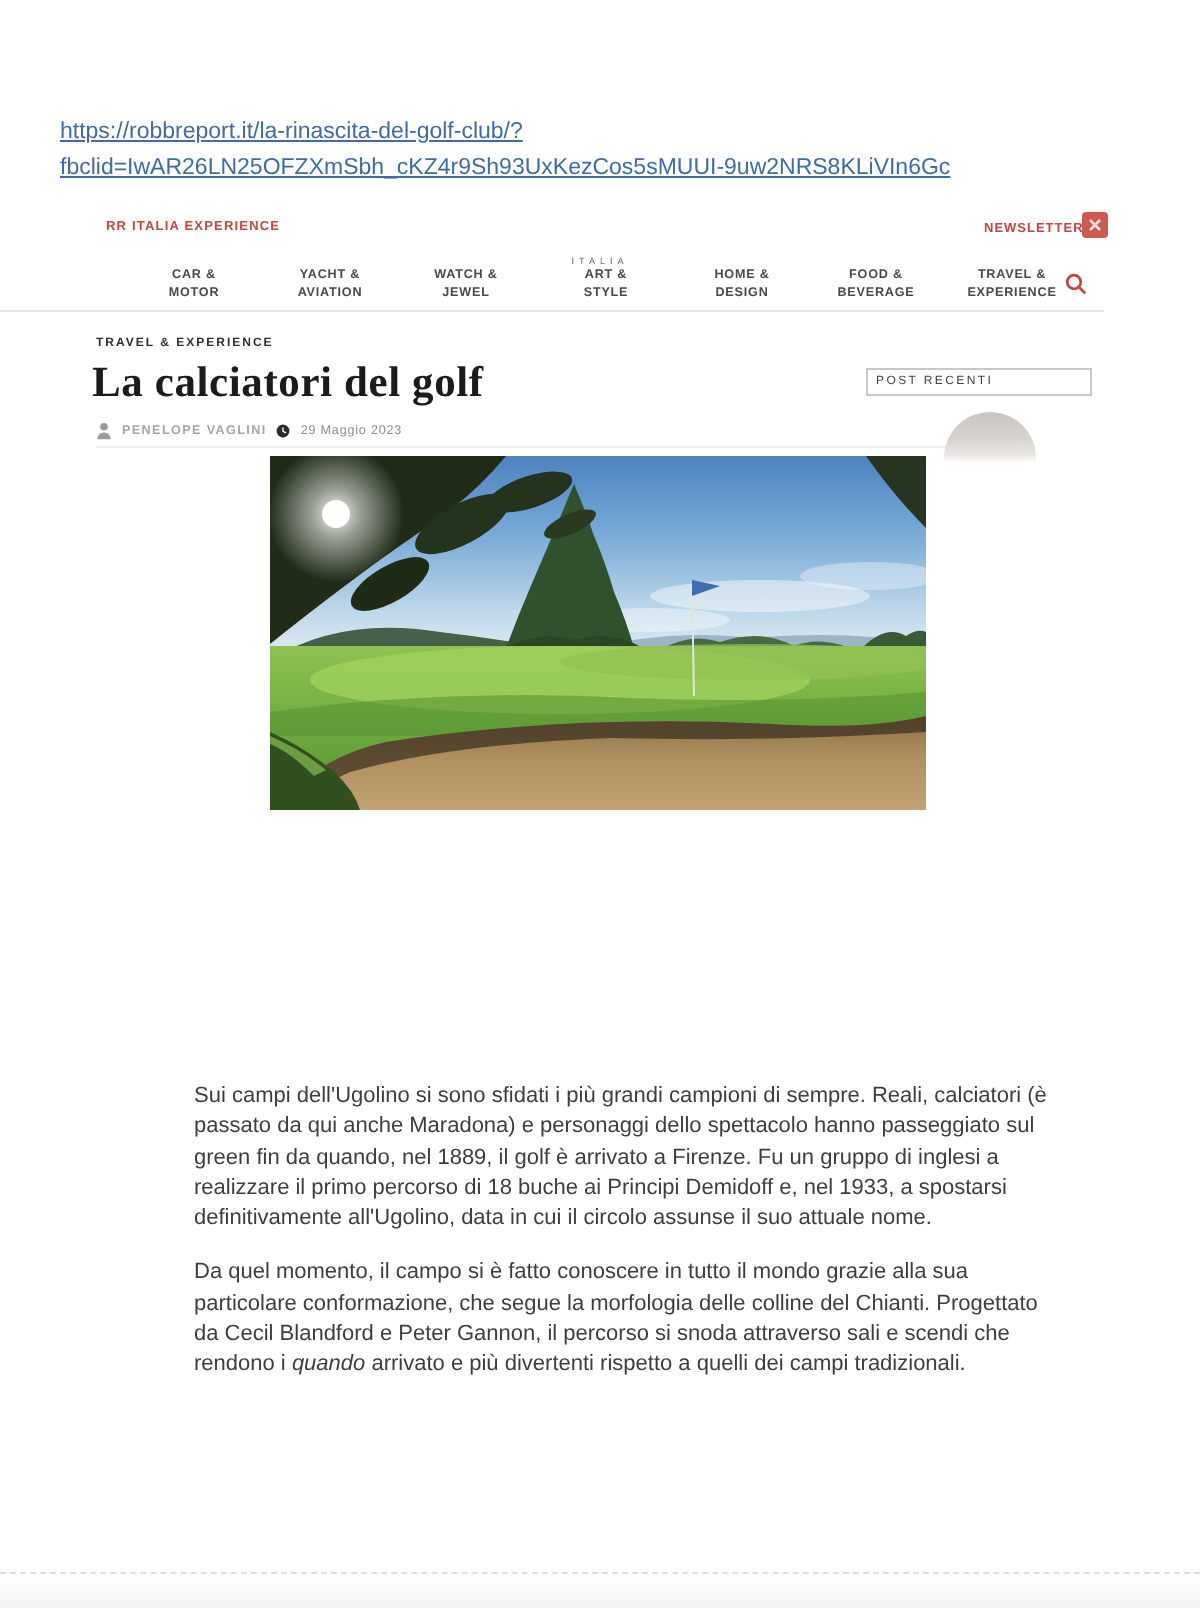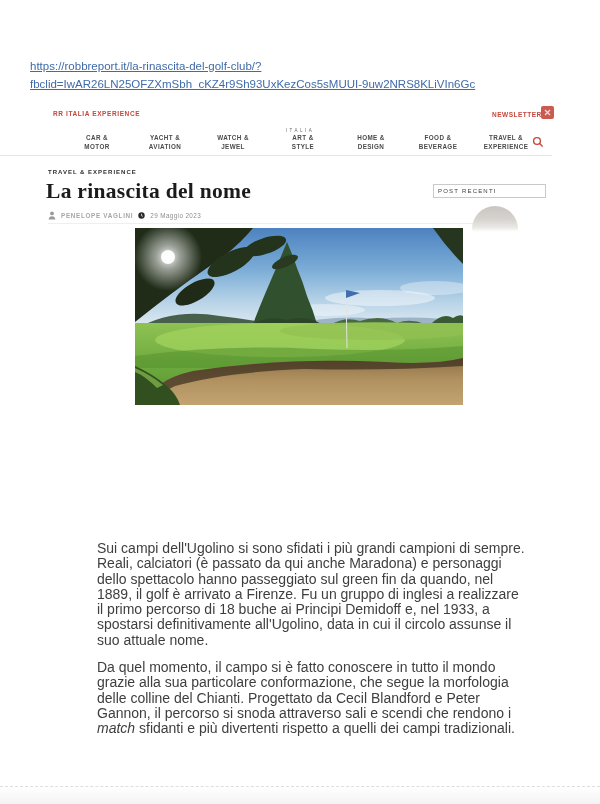--- a/index.html
+++ b/index.html
@@ -44,21 +44,21 @@
                 display:flex; align-items:center; padding-left:4px; }
   #recent-label { font-size:6px; letter-spacing:1.2px; color:#3f3f3f; }
   #recent-thumb { top:206px; left:472px; width:46px; height:46px; border-radius:50%;
                   background:linear-gradient(180deg,#c9c6c1 0%,#d6d3ce 28%,#e9e7e4 46%,#ffffff 56%);
                   border:none; cursor:pointer; }
 
   #golf-image { top:228px; left:135px; width:328px; height:177px; }
 
   #intro { top:479px; left:105px; width:408px; font-style:italic; font-size:8.4px;
            line-height:17px; color:#585858; }
-  #article-body { top:541px; left:97px; width:428px; font-size:14px; line-height:15.3px; color:#3e3e3e; }
+  #article-body { top:541px; left:97px; width:428px; font-size:11px; line-height:15.3px; color:#3e3e3e; }
   #article-body p + p { margin-top:12px; }
 
   #page-break { top:786px; left:0; width:600px; border-top:1px dashed #dedede; }
   #page-bottom { top:787px; left:0; width:600px; height:17px;
                  background:linear-gradient(180deg,#ffffff 0%,#f3f3f3 100%); }
 </style>
 </head>
 <body>
 
 <div id="doc-link-wrap">
@@ -85,21 +85,21 @@
   <a class="nav-item" style="left:506px" href="#"><span>TRAVEL &amp;</span><br><span>EXPERIENCE</span></a>
   <button class="abs" id="search-btn">
     <svg width="12" height="12" viewBox="0 0 12 12">
       <circle cx="5" cy="5" r="3.4" fill="none" stroke="#c5473c" stroke-width="1.4"></circle>
       <line x1="7.6" y1="7.6" x2="10.6" y2="10.6" stroke="#c5473c" stroke-width="1.4"></line>
     </svg>
   </button>
   <div class="abs" id="nav-divider"></div>
 
   <a class="abs" id="category" href="#">TRAVEL &amp; EXPERIENCE</a>
-  <h1 class="abs" id="title">La rinascita del nome</h1>
+  <h1 class="abs" id="title">La calciatori del golf</h1>
 
   <div class="abs" id="author-row">
     <svg width="8" height="9" viewBox="0 0 8 9">
       <circle cx="4" cy="2.4" r="1.9" fill="#9a9a9a"></circle>
       <path d="M0.6 8.6 Q0.9 5.2 4 5.2 Q7.1 5.2 7.4 8.6 Z" fill="#9a9a9a"></path>
     </svg>
     <a id="author-name" href="#">PENELOPE VAGLINI</a>
     <svg width="7" height="7" viewBox="0 0 7 7">
       <circle cx="3.5" cy="3.5" r="3.2" fill="#2b2b2b"></circle>
       <path d="M3.5 1.8 L3.5 3.7 L5 4.4" stroke="#ffffff" stroke-width=".7" fill="none"></path>
@@ -173,19 +173,19 @@
     <path d="M8 177 Q18 152 58 143 Q150 129 250 134 Q300 137 328 130 L328 177 Z" fill="url(#sand)"></path>
     <path d="M8 177 Q18 152 58 143 Q150 129 250 134 Q300 137 328 130 L328 138
           Q250 143 170 141 Q90 144 40 158 Q22 166 16 177 Z" fill="#3c2f1f" opacity="0.72"></path>
     <path d="M0 177 L0 138 Q18 146 32 158 Q42 167 45 177 Z" fill="#32501f"></path>
     <path d="M0 140 Q16 147 28 157 L22 160 Q10 148 0 144 Z" fill="#7db04a" opacity="0.8"></path>
   </svg>
 
 
   <div class="abs" id="article-body">
     <p>Sui campi dell'Ugolino si sono sfidati i più grandi campioni di sempre. Reali, calciatori (è passato da qui anche Maradona) e personaggi dello spettacolo hanno passeggiato sul green fin da quando, nel 1889, il golf è arrivato a Firenze. Fu un gruppo di inglesi a realizzare il primo percorso di 18 buche ai Principi Demidoff e, nel 1933, a spostarsi definitivamente all'Ugolino, data in cui il circolo assunse il suo attuale nome.</p>
-    <p><span>Da quel momento, il campo si è fatto conoscere in tutto il mondo grazie alla sua particolare conformazione, che segue la morfologia delle colline del Chianti. Progettato da Cecil Blandford e Peter Gannon, il percorso si snoda attraverso sali e scendi che rendono i </span><em>match</em><span> sfidanti e più divertenti rispetto a quelli dei campi tradizionali.</span></p>
+    <p><span>Da quel momento, il campo si è fatto conoscere in tutto il mondo grazie alla sua particolare conformazione, che segue la morfologia delle colline del Chianti. Progettato da Cecil Blandford e Peter Gannon, il percorso si snoda attraverso sali e scendi che rendono i </span><em>quando</em><span> arrivato e più divertenti rispetto a quelli dei campi tradizionali.</span></p>
   </div>
 
 </div>
 
 <div class="abs" id="page-break"></div>
 <div class="abs" id="page-bottom"></div>
 
 </body></html>

